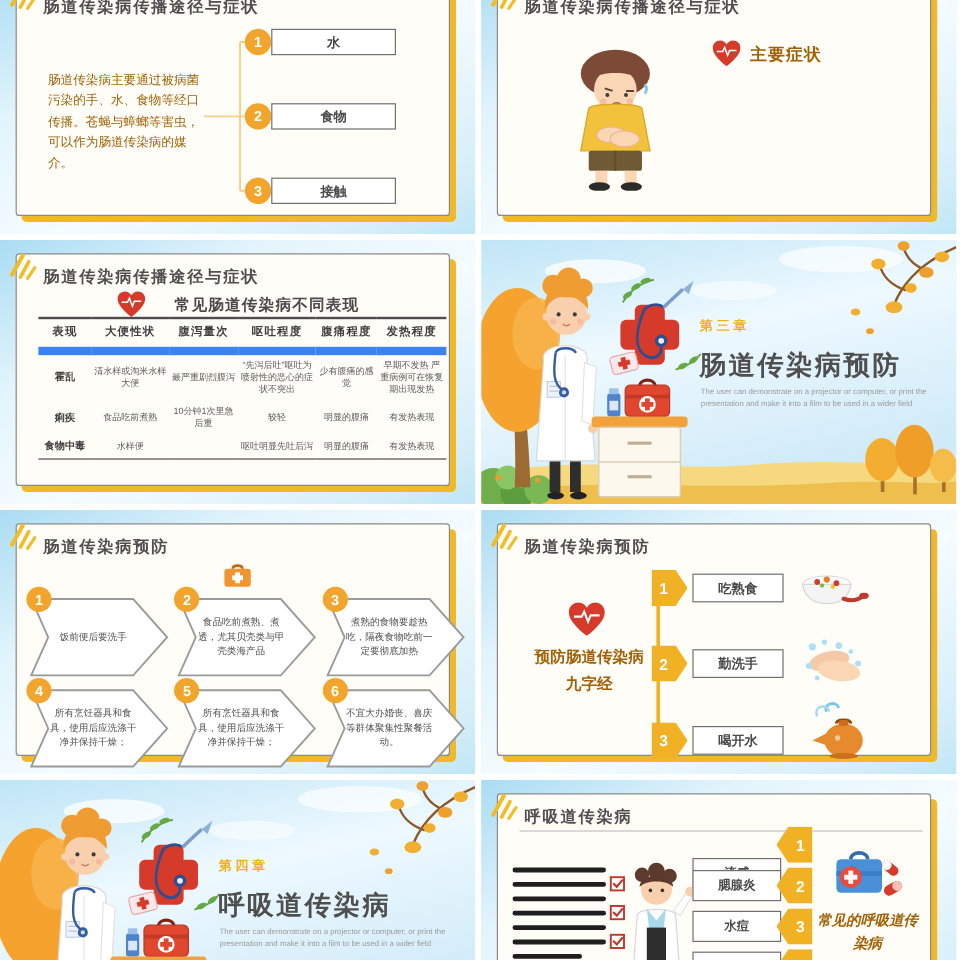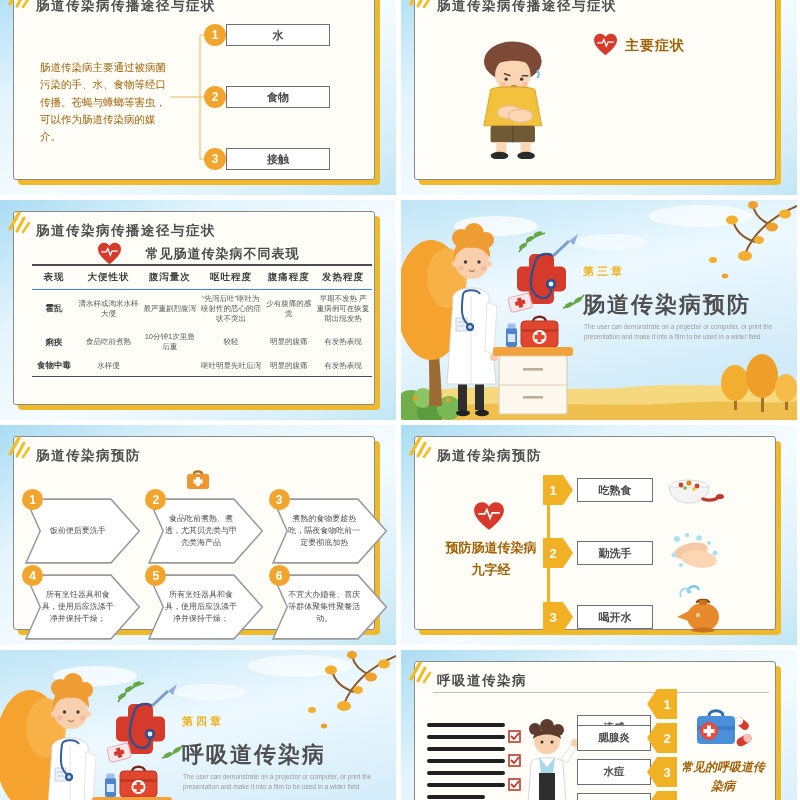--- a/index.html
+++ b/index.html
@@ -13,21 +13,21 @@
   .spark{position:absolute;left:6px;top:6px;z-index:6;}
   .ncirc{position:absolute;width:22px;height:22px;border-radius:50%;background:#f2a52c;color:#fff;font-weight:bold;font-size:12px;display:flex;align-items:center;justify-content:center;z-index:6;}
   .lblbox{position:absolute;height:22px;background:#fff;border:1.2px solid #707070;display:flex;align-items:center;justify-content:center;font-weight:bold;font-size:11px;color:#4a4a4a;z-index:5;}
   .para{position:absolute;color:#a16207;z-index:5;}
   .ctr-sub{position:absolute;left:0;right:0;display:flex;align-items:center;justify-content:center;gap:24px;z-index:5;}
   .ctr-sub .t{font-weight:bold;font-size:13px;color:#4a4a4a;letter-spacing:1px;}
   
   .tbl{position:absolute;left:32px;right:24px;top:64px;display:table;border-top:2px solid #4c4c4c;border-bottom:1.5px solid #4c4c4c;z-index:5;border-collapse:collapse;}
   .tr{display:table-row;}
   .td{display:table-cell;vertical-align:middle;text-align:center;padding:4px 2px;font-size:7.5px;color:#5a5a5a;line-height:1.35;}
-  .tr.th .td{font-weight:bold;font-size:9.5px;color:#3f3f3f;border-bottom:1px solid #3b82f6;padding:5px 2px;letter-spacing:1px;}
+  .tr.th .td{font-weight:bold;font-size:9.5px;color:#3f3f3f;border-bottom:7px solid #3b82f6;padding:5px 2px;letter-spacing:1px;}
   .td.rn{font-weight:bold;font-size:8.5px;color:#3f3f3f;}
   .c0{width:13%;} .c1{width:19%;} .c2{width:17%;} .c3{width:19%;} .c4{width:15%;} .c5{width:17%;}
   
   .hexgrid{position:absolute;left:24px;top:72px;right:8px;bottom:4px;display:grid;grid-template-columns:1fr 1fr 1fr;grid-template-rows:1fr 1fr;gap:8px 6px;z-index:5;}
   .hex{position:relative;}
   .hex svg{position:absolute;inset:0;width:100%;height:100%;}
   .hex .txt{position:absolute;left:16px;right:26px;top:2px;bottom:2px;display:flex;align-items:center;justify-content:center;text-align:center;font-size:8px;color:#4f4f4f;line-height:1.5;}
   .hex .ncirc{width:21px;height:21px;left:-2px;top:-8px;font-size:12px;}
   
   .vline{position:absolute;width:3px;background:#f0b125;z-index:4;}

